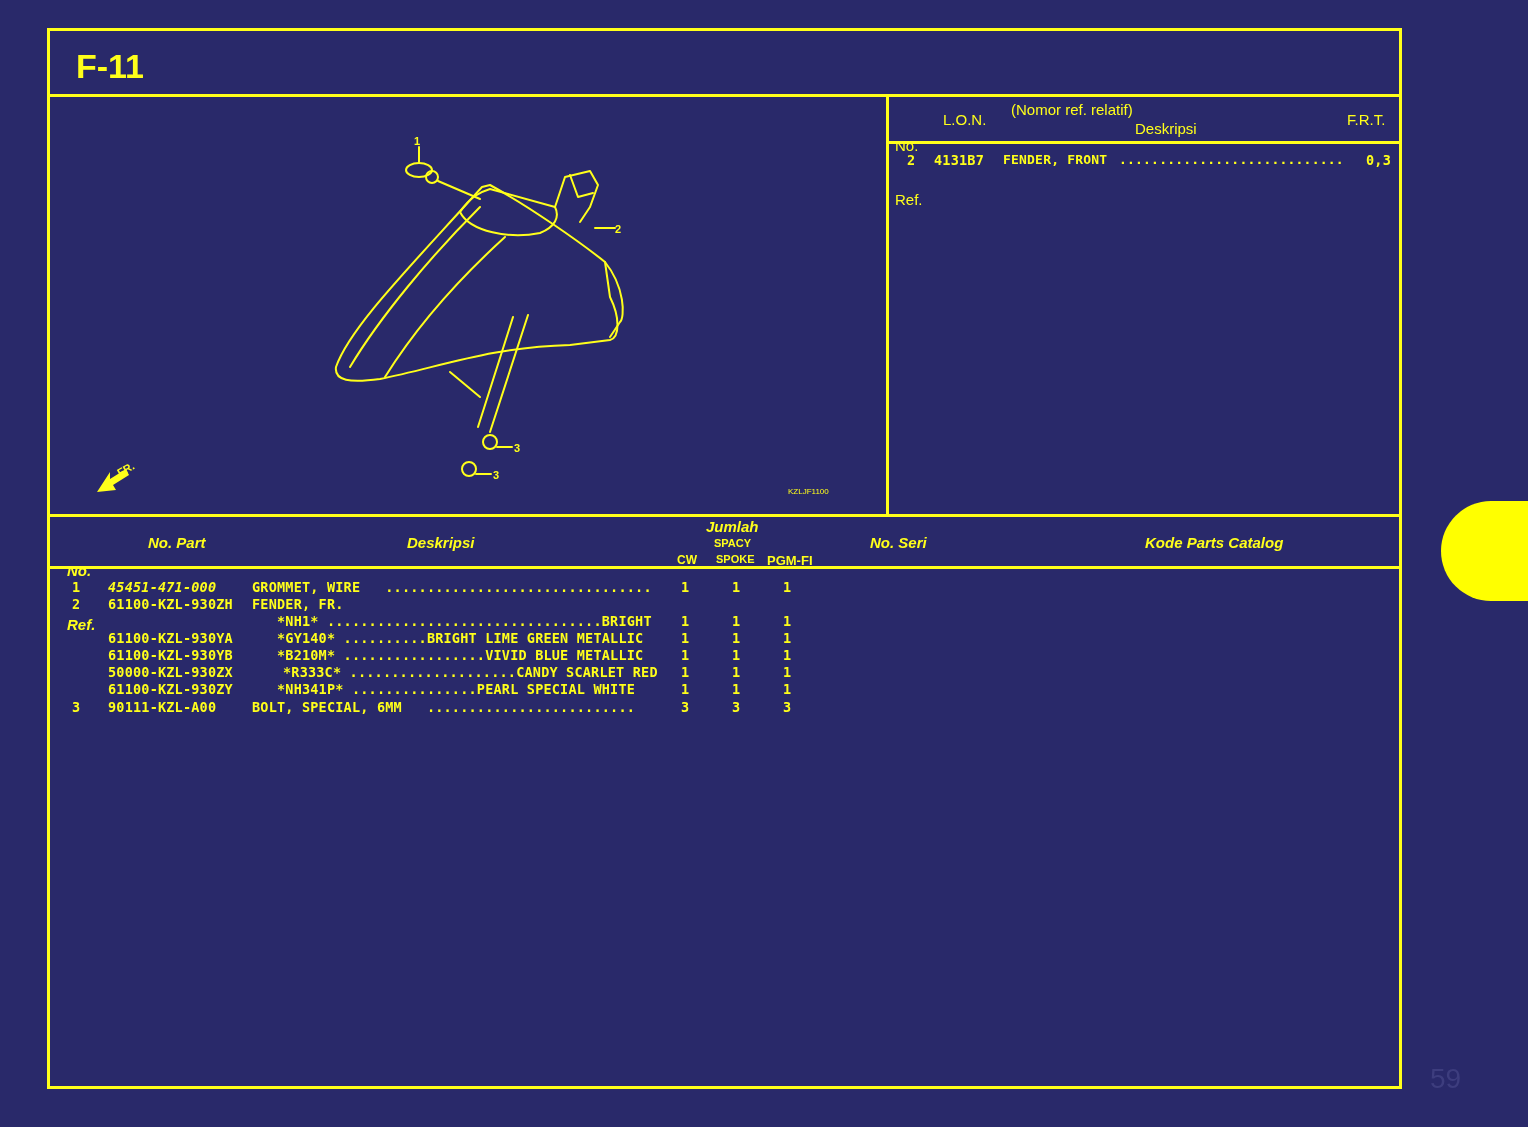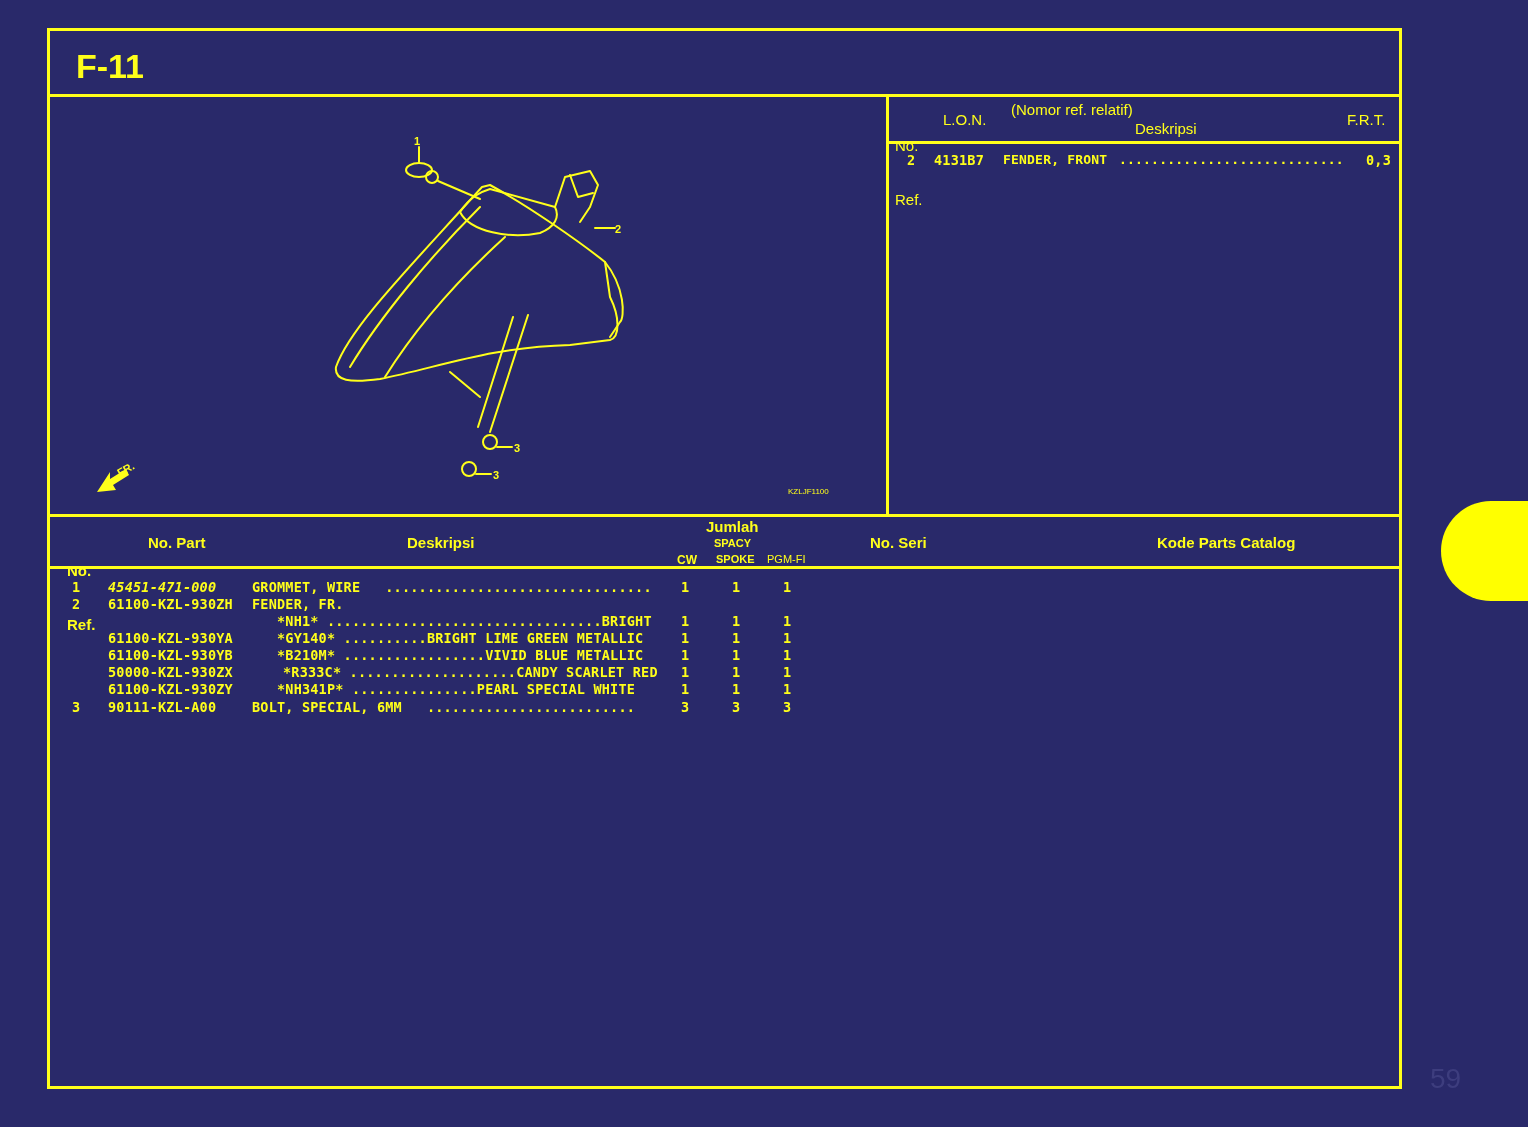--- a/index.html
+++ b/index.html
@@ -14,21 +14,21 @@
       position: absolute; left: 47px; top: 28px;
       width: 1349px; height: 1055px;
       border: 3px solid #ffff1a;
     }
     .hline { position: absolute; height: 3px; background: #ffff1a; }
     .vline { position: absolute; width: 3px; background: #ffff1a; }
     .abs { position: absolute; white-space: pre; }
     .sec-code { left: 26px; top: 16px; font-size: 34px; font-weight: bold; letter-spacing: 0px; }
     .title { left: 500px; top: 14px; font-size: 36px; font-weight: bold; }
     .hdr-sm { font-size: 15px; line-height: 18px; }
-    .hdr-b { font-size: 15px; font-weight: bold; line-height: 18px; }
+    .hdr-b { font-size: 15px; font-weight: bold; line-height: 18px; font-style: italic; }
     .mono { font-family: "DejaVu Sans Mono", monospace; font-weight: bold; font-size: 13.5px; letter-spacing: 0.2px; }
     .tab-btn {
       position: absolute; left: 1441px; top: 501px;
       width: 120px; height: 100px;
       background: #ffff00; border-radius: 50px 0 0 50px;
     }
     .page-num { position: absolute; left: 1430px; top: 1063px; font-size: 28px; color: #3d3d7e; }
     .row { position: absolute; left: 0; height: 17px; }
   </style>
 </head>
@@ -115,23 +115,23 @@
     <div class="abs hdr-b" style="left:17px; top:495px; line-height:18px;">
       <div>No.</div>
       <div>Ref.</div>
     </div>
     <div class="abs hdr-b" style="left:98px; top:503px;">No. Part</div>
     <div class="abs hdr-b" style="left:357px; top:503px;">Deskripsi</div>
     <div class="abs hdr-b" style="left:656px; top:487px;">Jumlah</div>
     <div class="abs" style="left:664px; top:506px; font-size:11px; font-weight:bold;">SPACY</div>
     <div class="abs" style="left:627px; top:522px; font-size:12px; font-weight:bold;">CW</div>
     <div class="abs" style="left:666px; top:522px; font-size:11px; font-weight:bold;">SPOKE</div>
-    <div class="abs" style="left:717px; top:522px; font-size:11px; font-weight:normal;">PGM-FI</div>
+    <div class="abs" style="left:717px; top:522px; font-size:13px; font-weight:bold;">PGM-FI</div>
     <div class="abs hdr-b" style="left:820px; top:503px;">No. Seri</div>
-    <div class="abs hdr-b" style="left:1095px; top:503px;margin-left:12px;">Kode Parts Catalog</div>
+    <div class="abs hdr-b" style="left:1095px; top:503px;">Kode Parts Catalog</div>
   </div>
 
   <div style="position:absolute; left:0; top:548px; width:1349px;">
     <div class="row" style="top:0px;">
       <span class="abs mono" style="left:22px;">1</span>
       <span class="abs mono" style="left:58px;font-style:italic;">45451-471-000</span>
       <span class="abs mono" style="left:202px;">GROMMET, WIRE   ................................</span>
       <span class="abs mono" style="left:631px;">1</span>
       <span class="abs mono" style="left:682px;">1</span>
       <span class="abs mono" style="left:733px;">1</span>

